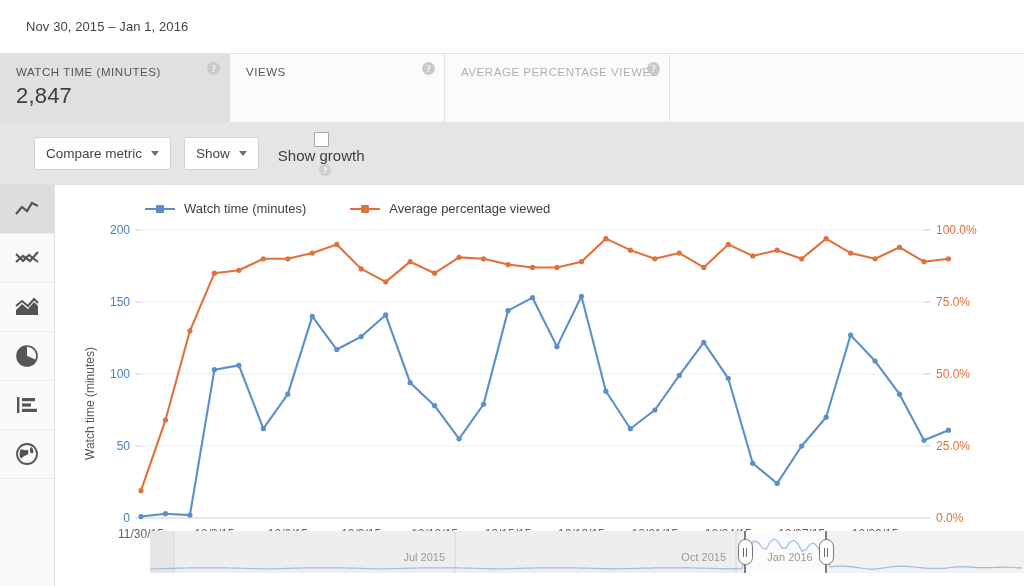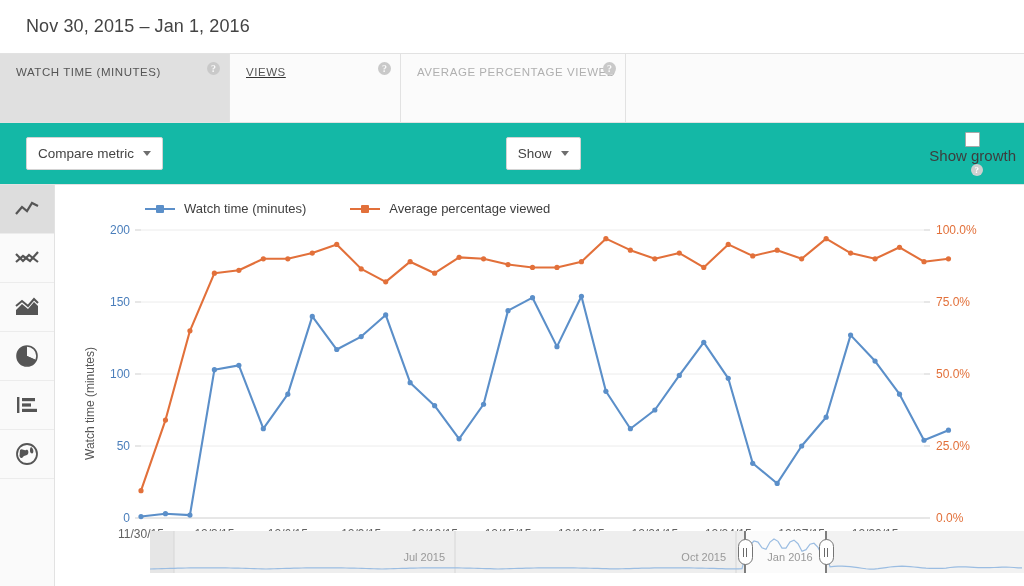--- a/index.html
+++ b/index.html
@@ -19,21 +19,21 @@
   
   .date-header {
     height: 53px;
     display: flex;
     align-items: center;
     padding-left: 26px;
     box-sizing: border-box;
     background: #ffffff;
   }
   .date-header-text {
-    font-size: 18px;
+    font-size: 13px;
     color: #444444;
     letter-spacing: 0.1px;
   }
 
   
   .metrics-strip {
     display: flex;
     height: 68px;
     border-top: 1px solid #e2e2e2;
     border-bottom: 1px solid #e2e2e2;
@@ -41,21 +41,21 @@
   }
   .metric-card {
     position: relative;
     box-sizing: border-box;
     padding: 12px 16px 0 16px;
     border-right: 1px solid #e2e2e2;
     background: #fbfbfb;
     flex: 0 0 auto;
   }
   .metric-card.w1 { width: 230px; }
-  .metric-card.w2 { width: 171px; text-decoration: underline; }
+  .metric-card.w2 { width: 215px; }
   .metric-card.w3 { width: 225px; }
   .metric-card.selected {
     background: #e0e0e0;
   }
   .metric-card.muted .metric-label { color: #b0b0b0; }
   .metric-card.muted .metric-value { color: #5a5a5a; }
   .metric-label {
     font-size: 11.5px;
     letter-spacing: 0.55px;
     color: #555555;
@@ -86,25 +86,24 @@
     text-align: center;
     font-weight: bold;
     font-family: "Liberation Serif", serif;
   }
 
   
   .toolbar {
     height: 62px;
     display: flex;
     align-items: center;
-    padding-left: 26px;
+    padding-left: 34px;
     border-bottom: 1px solid #e2e2e2;
-    background: #14b8a6;
+    background: #e5e5e5;
     box-sizing: border-box;
-    justify-content: space-between;
   }
   .dropdown-btn {
     border: 1px solid #d3d3d3;
     background: #ffffff;
     border-radius: 2px;
     height: 31px;
     padding: 0 11px;
     display: inline-flex;
     align-items: center;
     font-size: 13.5px;
@@ -270,20 +269,21 @@
 </head>
 <body>
 
 <div class="date-header">
   <span class="date-header-text">Nov 30, 2015 – Jan 1, 2016</span>
 </div>
 
 <div class="metrics-strip">
   <div class="metric-card w1 selected">
     <div class="metric-label">WATCH TIME (MINUTES)</div>
+    <div class="metric-value">2,847</div>
     <div class="help-icon">?</div>
   </div>
   <div class="metric-card w2">
     <div class="metric-label">VIEWS</div>
     <div class="help-icon">?</div>
   </div>
   <div class="metric-card w3 muted">
     <div class="metric-label">AVERAGE PERCENTAGE VIEWED</div>
     <div class="help-icon">?</div>
   </div>

